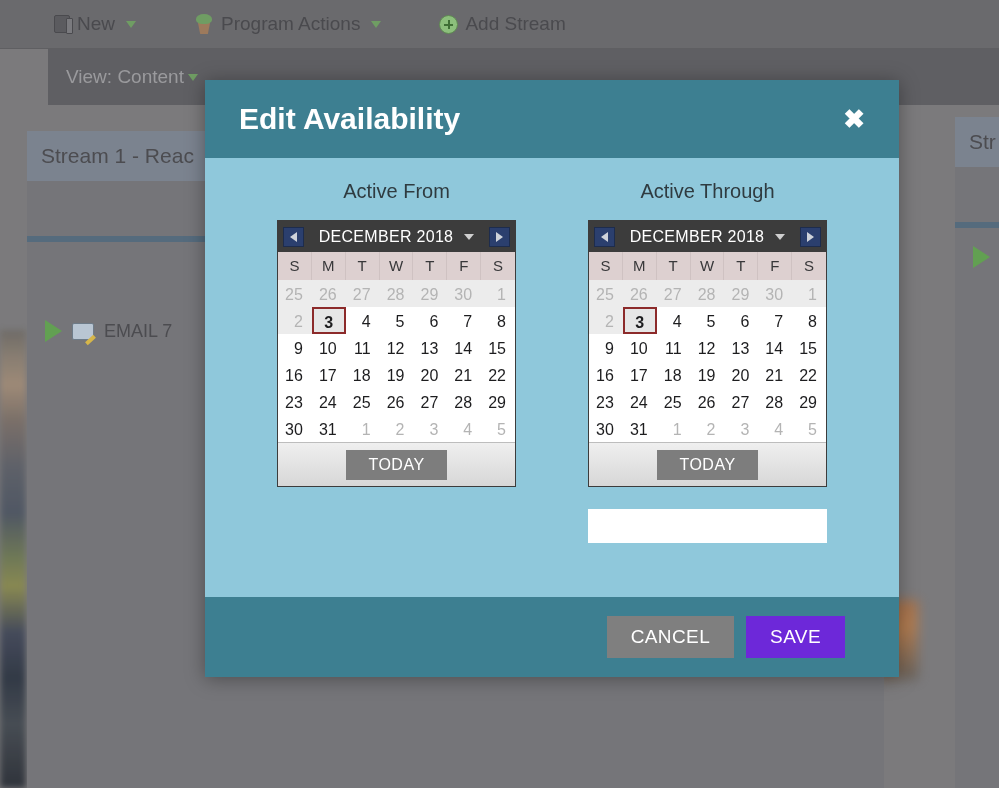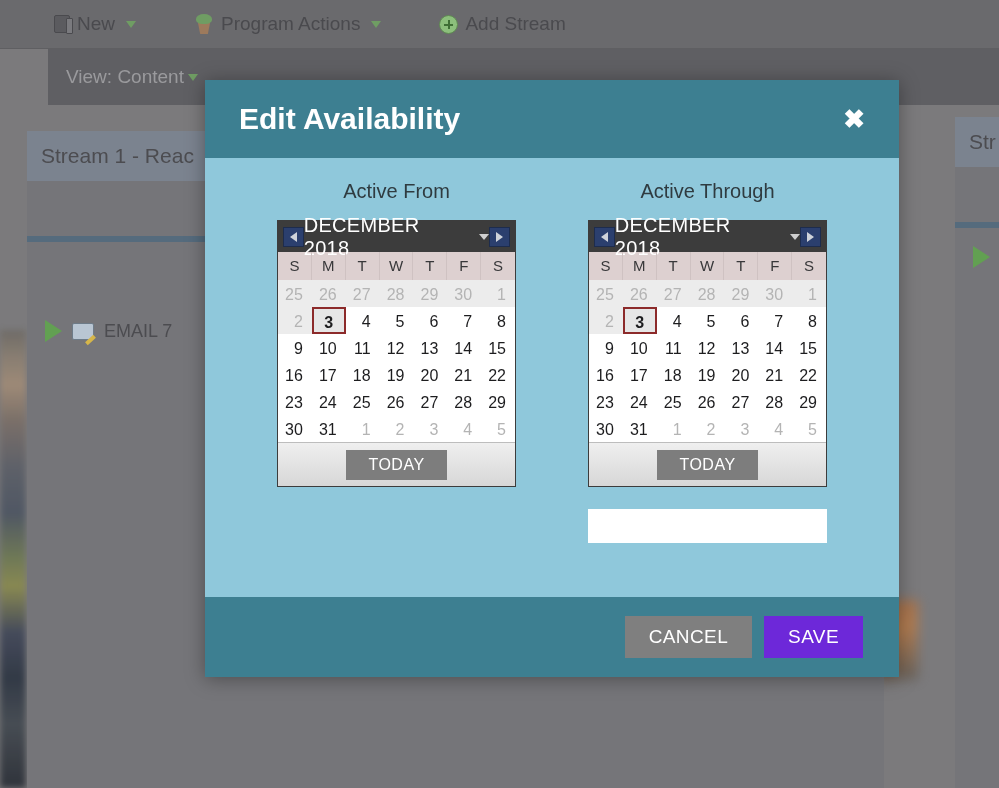--- a/index.html
+++ b/index.html
@@ -168,21 +168,21 @@
     height: 31px; background: #3c3c3c; display:flex; align-items:center;
     justify-content: space-between; padding: 0 5px;
   }
   .nav-btn {
     width: 21px; height: 20px; background: #2b3f6e; border:1px solid #1d2c4d;
     display:flex; align-items:center; justify-content:center; cursor:pointer;
   }
   .nav-btn .tri-l { width:0;height:0;border-top:5px solid transparent;border-bottom:5px solid transparent;border-right:7px solid #cfd3da; }
   .nav-btn .tri-r { width:0;height:0;border-top:5px solid transparent;border-bottom:5px solid transparent;border-left:7px solid #cfd3da; }
   .cal-title-wrap { display:flex; align-items:center; gap:11px; }
-  .cal-title { color:#fff; font-size:20px; letter-spacing:.3px; }
+  .cal-title { color:#fff; font-size:16px; letter-spacing:.3px; }
   .cal-title-caret { width:0;height:0;border-left:5px solid transparent;border-right:5px solid transparent;border-top:6px solid #cfcfcf; cursor:pointer;}
 
   .dow-row { display:grid; grid-template-columns: repeat(7,1fr); background:#ddd0d0; }
   .dow {
     text-align:center; font-size:15px; color:#38383a; padding:5px 0 6px;
     border-right:1px solid #cfc2c2;
   }
   .dow:last-child{ border-right:none; }
 
   .days-grid { display:grid; grid-template-columns: repeat(7,1fr); }
@@ -212,21 +212,21 @@
     margin-top: 22px; width: 239px; height: 34px;
     font-size:19px; color:#1d1d1f; padding: 0 9px;
     background:#fff; border:2px solid #e3873a;
     font-family:"Liberation Sans", sans-serif;
   }
   .date-input.plain { border: none; }
 
   #modal-footer {
     height: 80px; background: #3d7f91;
     display:flex; align-items:center; justify-content:flex-end;
-    gap: 12px; padding-right: 36px;
+    gap: 12px; padding-right: 54px;
   }
   .btn {
     font-size:19px; color:#fff; border:none; cursor:pointer;
     padding: 10px 24px; letter-spacing:.4px;
     font-family:"Liberation Sans", sans-serif;
   }
   .btn-cancel { background:#7f7f7f; }
   .btn-save { background:#6d28d9; }
 </style>
 </head>

